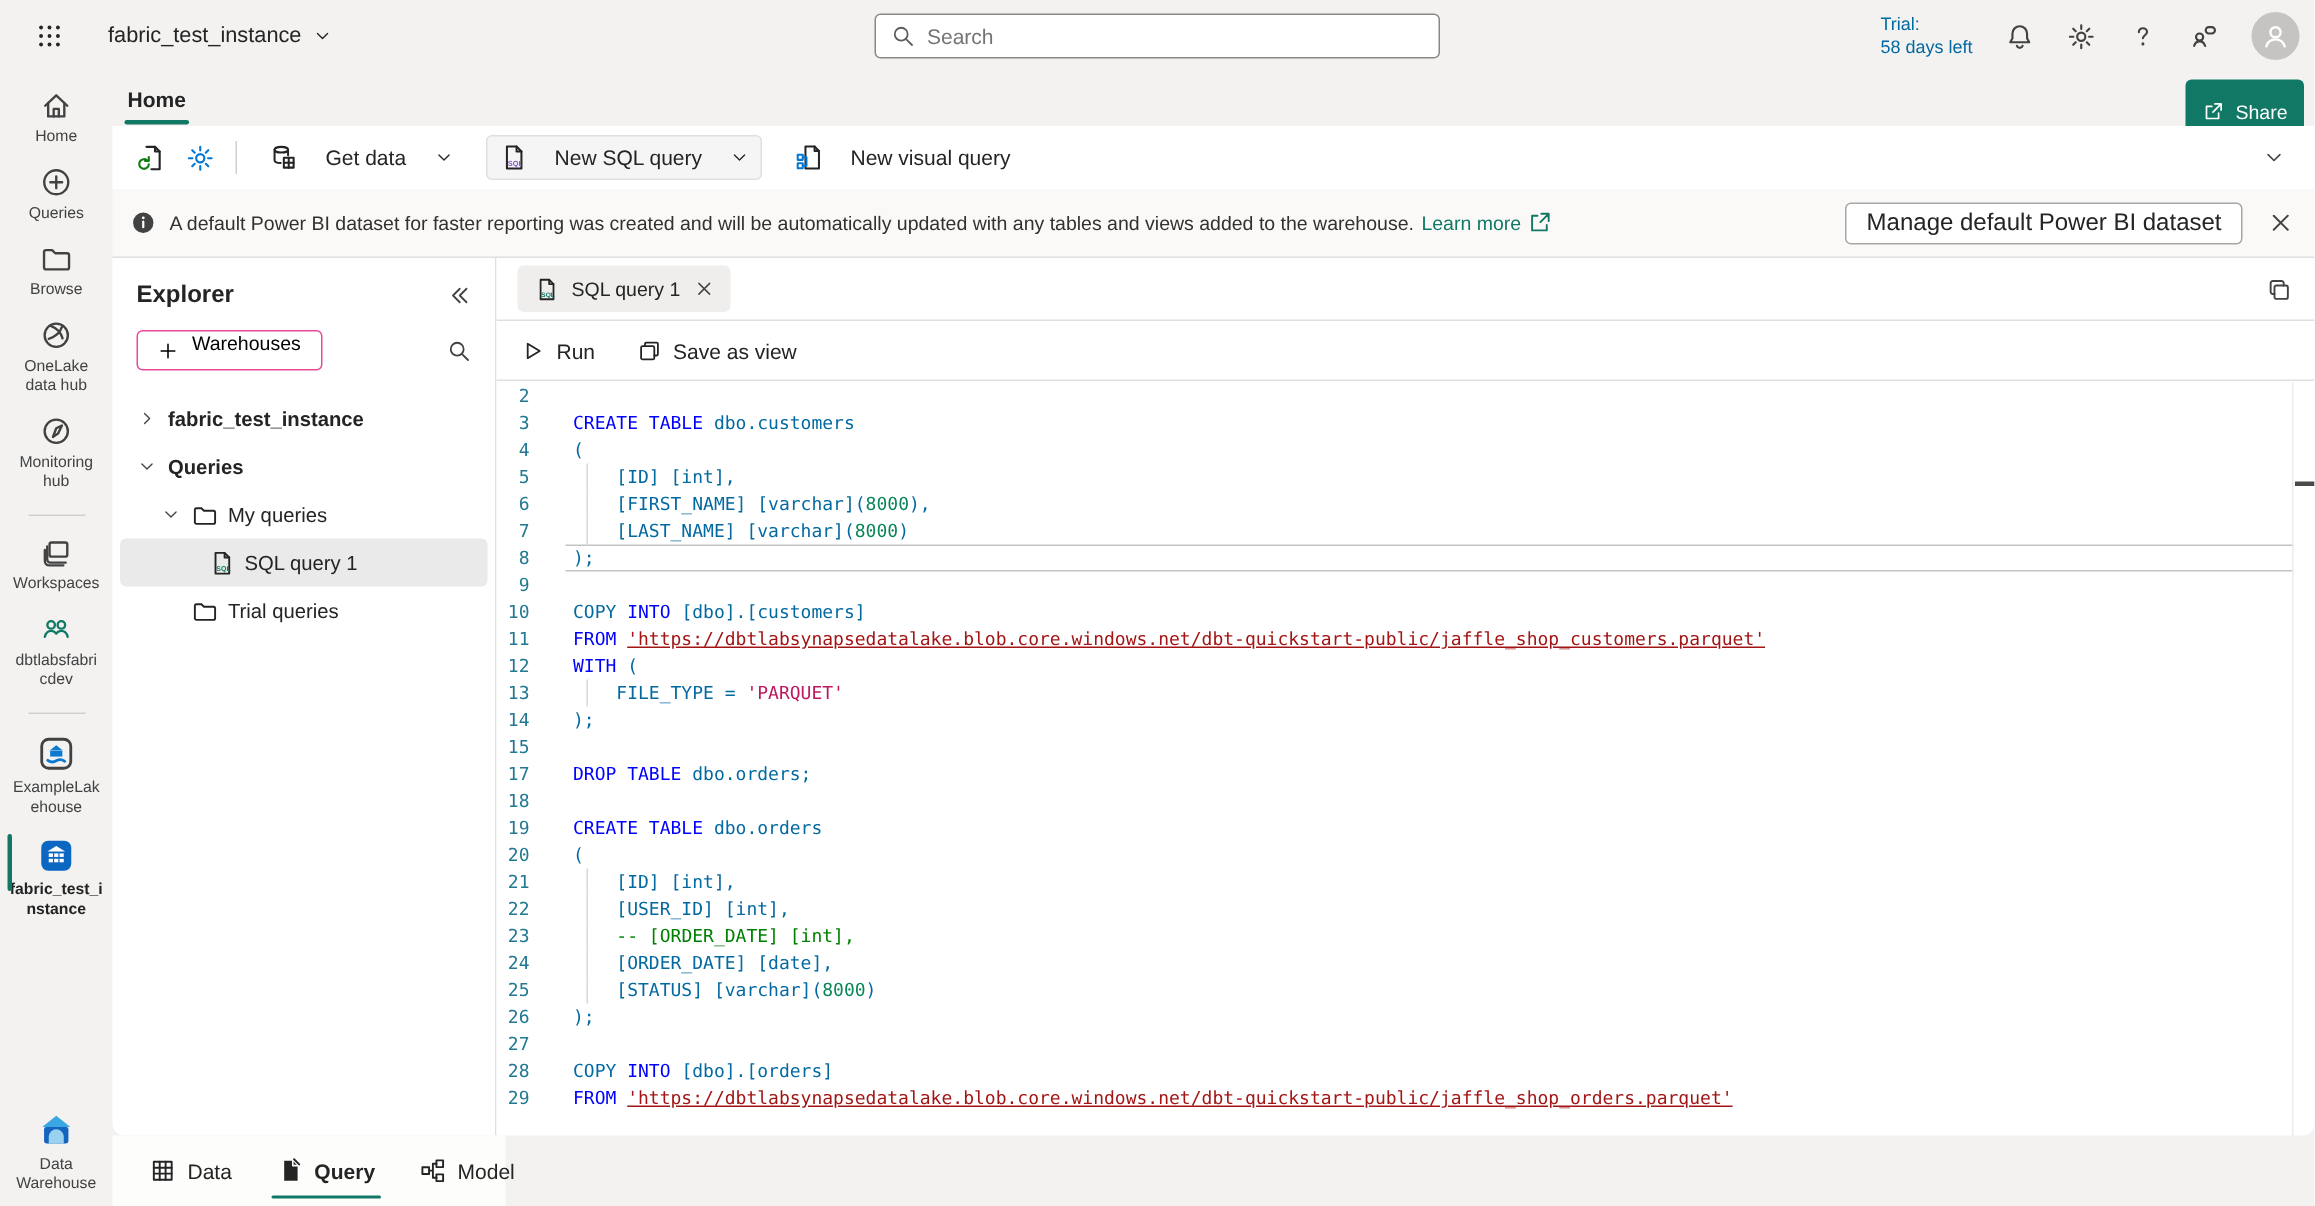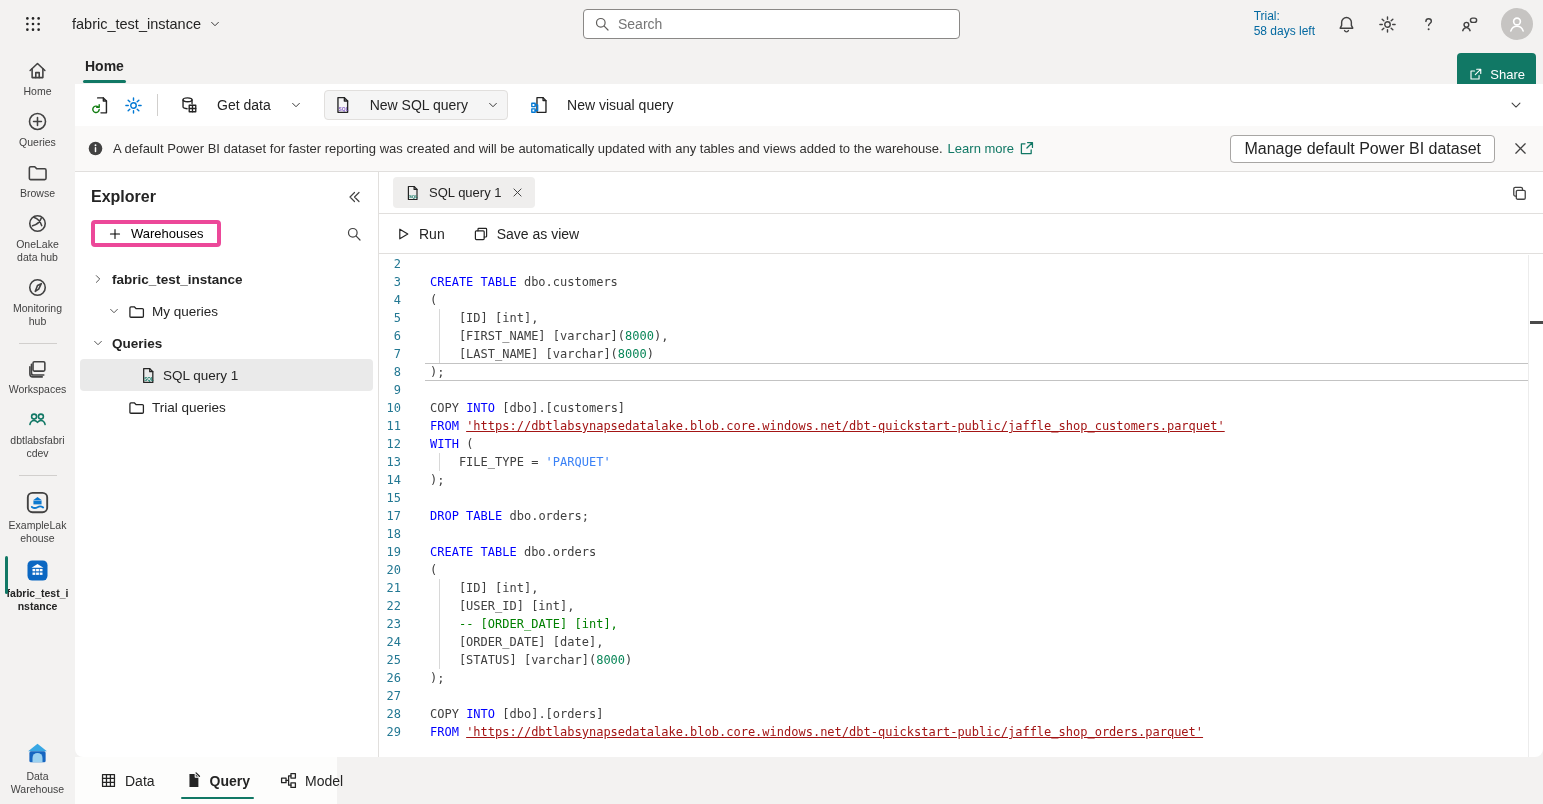--- a/index.html
+++ b/index.html
@@ -67,26 +67,26 @@
   .banner-text { margin-left:9px; }
   .learn-more { color:#117865; margin-left:5px; display:inline-flex; align-items:center; gap:4px; cursor:pointer; }
   .learn-more svg { width:13px; height:13px; }
   .manage-btn { position:absolute; right:48px; top:9px; height:28px; background:#fff; border:1px solid #a8a6a4;
     border-radius:4px; font-size:16px; font-family:inherit; padding:0 13px; cursor:pointer; color:#242424; }
   .banner-close { position:absolute; right:14px; top:14px; color:#424242; cursor:pointer; }
   .banner-close svg { width:15px; height:15px; }
 
   
   .main { position:absolute; left:0; right:0; top:124px; bottom:47px; display:flex; }
-  .explorer { width:304px; background:#fff; border-right:1px solid #e1dfdd; border-bottom-left-radius:8px; padding-top:10px; flex:none; }
+  .explorer { width:256px; background:#fff; border-right:1px solid #e1dfdd; border-bottom-left-radius:8px; padding-top:10px; flex:none; }
   .exp-head { display:flex; align-items:center; justify-content:space-between; padding:0 16px; height:30px; }
   .exp-title { font-size:16px; font-weight:bold; }
   .collapse { color:#424242; cursor:pointer; }
   .exp-actions { display:flex; align-items:center; justify-content:space-between; padding:0 16px; margin-top:8px; }
-  .wh-btn { height:27px; border:4px solid #ec4899; background:#fff; border-radius:4px; display:flex; align-items:center; gap:9px; padding:0 13px; font-size:13px; font-family:inherit; cursor:pointer; }
+  .wh-btn { height:27px; border:1px solid #ec4899; background:#fff; border-radius:4px; display:flex; gap:9px; padding:0 13px; font-size:13px; font-family:inherit; cursor:pointer; }
   .wh-btn svg { width:14px; height:14px; }
   .exp-search { color:#424242; cursor:pointer; }
   .tree { margin-top:16px; font-size:13.5px; }
   .trow { height:32px; display:flex; align-items:center; gap:7px; margin:0 5px; border-radius:4px; padding-left:11px; cursor:pointer; }
   .trow.selected { background:#eaeaea; }
   .trow.bold { font-weight:bold; }
   .trow .tchev { color:#424242; width:14px; flex:none; }
   .trow .tchev svg { width:12px; height:12px; }
   .trow .ticon svg { width:17px; height:17px; }
   .tsp { width:14px; flex:none; }
@@ -103,23 +103,23 @@
   .runbar .cmd { display:flex; align-items:center; gap:8px; cursor:pointer; }
   .runbar .cmd svg { width:16px; height:16px; }
 
   .codearea { position:absolute; left:0; right:0; top:83px; bottom:0; overflow:hidden;
     font-family:"DejaVu Sans Mono", monospace; font-size:12px; line-height:18px; }
   .cl { height:18px; white-space:pre; position:relative; }
   .ln { display:inline-block; width:22px; text-align:right; color:#237893; user-select:none; }
   .ct { padding-left:29px; display:inline-block; }
   .guide { position:absolute; left:60px; top:0; bottom:0; border-left:1px solid #d8d8d8; }
   .tok-kw { color:#0000ff; }
-  .tok-pl { color:#404040; }
+  .tok-pl { color:#0369a1; }
   .tok-num { color:#098658; }
-  .tok-str { color:#3b82f6; }
+  .tok-str { color:#be185d; }
   .tok-com { color:#008000; }
   .tok-url { color:#a31515; text-decoration:underline; }
   .activeline { position:absolute; left:46px; right:14px; height:18px; border-top:1px solid #c3c3c3; border-bottom:1px solid #c3c3c3; pointer-events:none; }
   .editor-edge { position:absolute; right:14px; top:83px; bottom:0; border-left:1px solid #ececec; }
   .ruler-mark { position:absolute; right:0; top:149px; width:13px; height:3px; background:#4a4a4a; cursor:pointer; }
 
   
   .bottombar { position:absolute; left:75px; bottom:0; height:47px; width:262px; background:#fdfdfc; display:flex; align-items:center; gap:30px; padding-left:25px; }
   .btab { display:flex; align-items:center; gap:8px; font-size:14px; position:relative; cursor:pointer; height:100%; }
   .btab svg { width:17px; height:17px; }
@@ -455,40 +455,40 @@
       </div>
       <div class="tree" id="tree">
           <div class="trow bold" style="padding-left: 11px;">
             <span class="tchev ic">
               <svg viewBox="0 0 16 16" fill="none" stroke="currentColor" stroke-width="1.2" stroke-linecap="round" stroke-linejoin="round">
                 <path d="M5.8 3.5L10.3 8l-4.5 4.5"></path>
               </svg>
             </span>
             <span>fabric_test_instance</span>
           </div>
+          <div class="trow bold" style="padding-left: 11px;">
+            <span class="tchev ic">
+              <svg viewBox="0 0 16 16" fill="none" stroke="currentColor" stroke-width="1.2" stroke-linecap="round" stroke-linejoin="round">
+                <path d="M3.5 5.8L8 10.3l4.5-4.5"></path>
+              </svg>
+            </span>
+            <span>Queries</span>
+          </div>
           <div class="trow" style="padding-left: 27px;">
             <span class="tchev ic">
               <svg viewBox="0 0 16 16" fill="none" stroke="currentColor" stroke-width="1.2" stroke-linecap="round" stroke-linejoin="round">
                 <path d="M3.5 5.8L8 10.3l4.5-4.5"></path>
               </svg>
             </span>
             <span class="ticon ic">
               <svg viewBox="0 0 16 16" fill="none" stroke="currentColor" stroke-width="1.2" stroke-linecap="round" stroke-linejoin="round">
                 <path d="M1.8 4.6c0-.6.4-1 1-1h3.1l1.6 1.6h6c.6 0 1 .4 1 1v6.2c0 .6-.4 1-1 1H2.8c-.6 0-1-.4-1-1z"></path>
               </svg>
             </span>
             <span>My queries</span>
-          </div>
-          <div class="trow bold" style="padding-left: 11px;">
-            <span class="tchev ic">
-              <svg viewBox="0 0 16 16" fill="none" stroke="currentColor" stroke-width="1.2" stroke-linecap="round" stroke-linejoin="round">
-                <path d="M3.5 5.8L8 10.3l4.5-4.5"></path>
-              </svg>
-            </span>
-            <span>Queries</span>
           </div>
           <div class="trow selected" style="padding-left: 59px;">
             <span class="ticon ic">
               <svg viewBox="0 0 16 16" fill="none" stroke="currentColor" stroke-width="1.2" stroke-linecap="round" stroke-linejoin="round">
                 <path d="M4.4 1.5h5.7l2.9 2.9v10.1H4.4z"></path>
                 <path d="M10.1 1.5v2.9H13"></path>
                 <text x="4.9" y="13" font-size="4.4" font-family="sans-serif" font-weight="bold" fill="#117865" stroke="none">SQL</text>
               </svg>
             </span>
             <span>SQL query 1</span>

